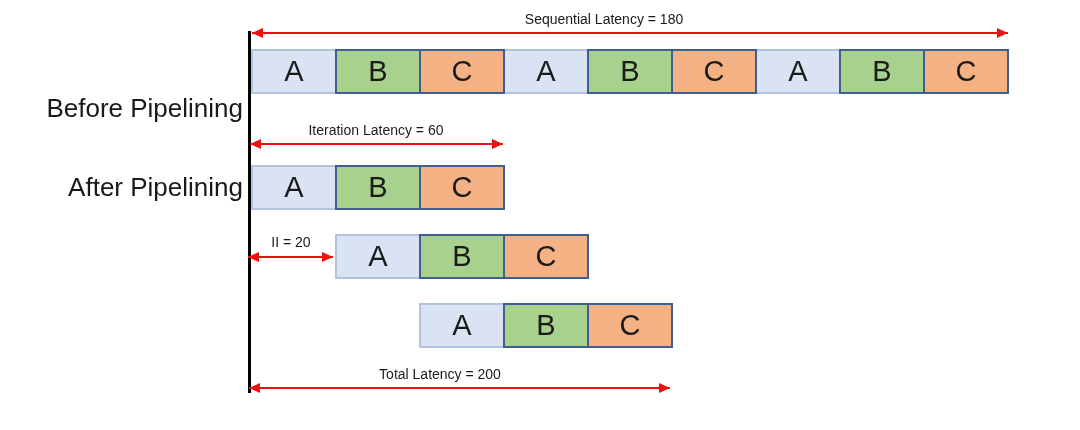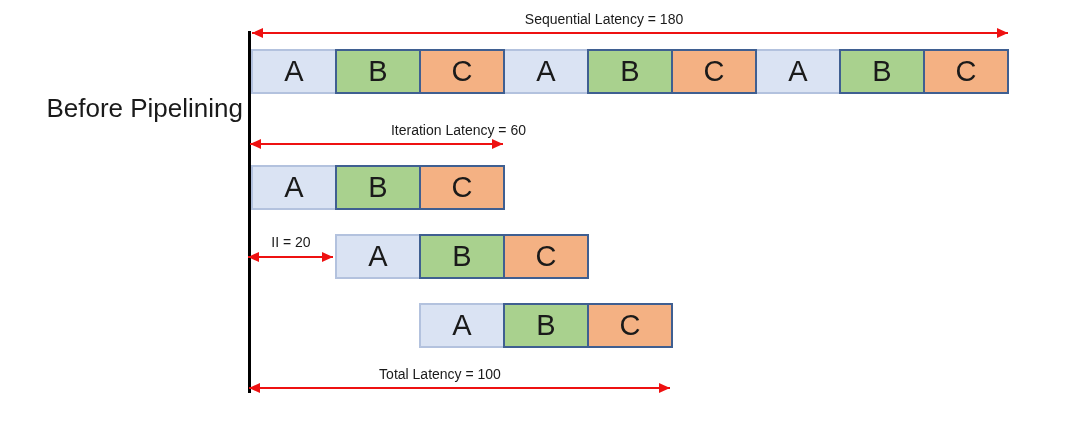--- a/index.html
+++ b/index.html
@@ -104,32 +104,33 @@
   
   .caption {
     position: absolute;
     font-size: 14px;
     color: var(--text);
     text-align: center;
     line-height: 19px;
     white-space: nowrap;
   }
   .caption-seq   { left: 404px; top: 10px;  width: 400px; }
-  .caption-iter  { left: 226px; top: 121px; width: 300px; text-align: right; }
+  .caption-iter  { left: 226px; top: 121px; width: 300px; }
   .caption-ii    { left: 241px; top: 233px; width: 100px; }
   .caption-total { left: 290px; top: 365px; width: 300px; }
 </style>
 </head>
 <body>
 
 <div class="canvas">
 
   <div class="axis"></div>
 
   <div class="row-label before">Before Pipelining</div>
+  <div class="row-label after">After Pipelining</div>
 
   <div class="caption caption-seq">Sequential Latency = 180</div>
   <div class="arrow arrow-seq"></div>
 
   <div class="block-row row-before">
     <div class="cell a">A</div>
     <div class="cell b">B</div>
     <div class="cell c">C</div>
     <div class="cell a">A</div>
     <div class="cell b">B</div>
@@ -156,16 +157,16 @@
     <div class="cell b">B</div>
     <div class="cell c">C</div>
   </div>
 
   <div class="block-row row-after-3">
     <div class="cell a">A</div>
     <div class="cell b">B</div>
     <div class="cell c">C</div>
   </div>
 
-  <div class="caption caption-total">Total Latency = 100</div>
+  <div class="caption caption-total">Total Latency = 200</div>
   <div class="arrow arrow-total"></div>
 
 </div>
 
 </body></html>

